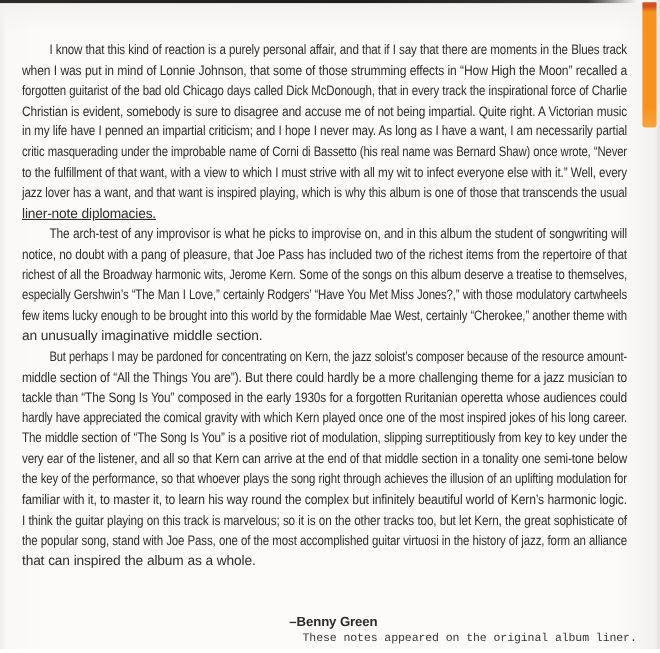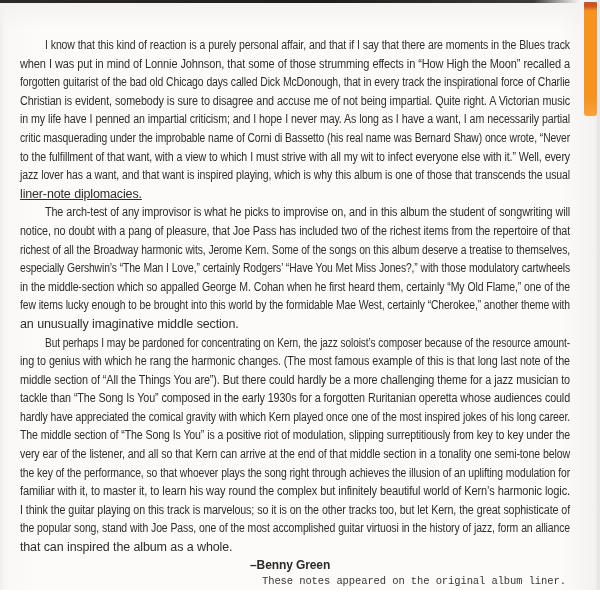--- a/index.html
+++ b/index.html
@@ -42,21 +42,21 @@
     white-space:nowrap;
     overflow:visible;
   }
   .text-line.indent{padding-left:25px;}
   .text-line > span{
     display:inline-block;
     transform-origin:0 60%;
     white-space:nowrap;
   }
   .attribution{
-    position:absolute;left:250px;top:556px;
+    position:absolute;left:263px;top:556px;
     color:#2a2a2a;
   }
   .author-credit{
     font-weight:bold;
     font-size:12px;
     line-height:18.6px;
     letter-spacing:-0.1px;
   }
   .footnote{
     font-size:10.5px;
@@ -84,25 +84,23 @@
       <div class="text-line"><span style="transform: scaleX(0.864695);">Christian is evident, somebody is sure to disagree and accuse me of not being impartial. Quite right. A Victorian music</span></div>
       <div class="text-line"><span style="transform: scaleX(0.85092);">in my life have I penned an impartial criticism; and I hope I never may. As long as I have a want, I am necessarily partial</span></div>
       <div class="text-line"><span style="transform: scaleX(0.823989);">critic masquerading under the improbable name of Corni di Bassetto (his real name was Bernard Shaw) once wrote, “Never</span></div>
       <div class="text-line"><span style="transform: scaleX(0.850365);">to the fulfillment of that want, with a view to which I must strive with all my wit to infect everyone else with it.” Well, every</span></div>
       <div class="text-line"><span style="transform: scaleX(0.842025);">jazz lover has a want, and that want is inspired playing, which is why this album is one of those that transcends the usual</span></div>
       <div class="text-line"><span style="transform: scaleX(1); text-decoration: underline;">liner-note diplomacies.</span></div>
       <div class="text-line indent"><span style="transform: scaleX(0.864642);">The arch-test of any improvisor is what he picks to improvise on, and in this album the student of songwriting will</span></div>
       <div class="text-line"><span style="transform: scaleX(0.859228);">notice, no doubt with a pang of pleasure, that Joe Pass has included two of the richest items from the repertoire of that</span></div>
       <div class="text-line"><span style="transform: scaleX(0.824916);">richest of all the Broadway harmonic wits, Jerome Kern. Some of the songs on this album deserve a treatise to themselves,</span></div>
       <div class="text-line"><span style="transform: scaleX(0.827301);">especially Gershwin’s “The Man I Love,” certainly Rodgers’ “Have You Met Miss Jones?,” with those modulatory cartwheels</span></div>
-      <div class="text-line"><span style="transform: scaleX(0.841884);">in the middle-section which so appalled George M. Cohan when he first heard them, certainly “My Old Flame,” one of the</span></div>
       <div class="text-line"><span style="transform: scaleX(0.828021);">few items lucky enough to be brought into this world by the formidable Mae West, certainly “Cherokee,” another theme with</span></div>
       <div class="text-line"><span style="transform: scaleX(1);">an unusually imaginative middle section.</span></div>
       <div class="text-line indent"><span style="transform: scaleX(0.80999);">But perhaps I may be pardoned for concentrating on Kern, the jazz soloist’s composer because of the resource amount-</span></div>
-      <div class="text-line"><span style="transform: scaleX(0.865014);">ing to genius with which he rang the harmonic changes. (The most famous example of this is that long last note of the</span></div>
       <div class="text-line"><span style="transform: scaleX(0.870576);">middle section of “All the Things You are”). But there could hardly be a more challenging theme for a jazz musician to</span></div>
       <div class="text-line"><span style="transform: scaleX(0.861858);">tackle than “The Song Is You” composed in the early 1930s for a forgotten Ruritanian operetta whose audiences could</span></div>
       <div class="text-line"><span style="transform: scaleX(0.833728);">hardly have appreciated the comical gravity with which Kern played once one of the most inspired jokes of his long career.</span></div>
       <div class="text-line"><span style="transform: scaleX(0.845463);">The middle section of “The Song Is You” is a positive riot of modulation, slipping surreptitiously from key to key under the</span></div>
       <div class="text-line"><span style="transform: scaleX(0.848459);">very ear of the listener, and all so that Kern can arrive at the end of that middle section in a tonality one semi-tone below</span></div>
       <div class="text-line"><span style="transform: scaleX(0.829876);">the key of the performance, so that whoever plays the song right through achieves the illusion of an uplifting modulation for</span></div>
       <div class="text-line"><span style="transform: scaleX(0.881675);">familiar with it, to master it, to learn his way round the complex but infinitely beautiful world of Kern’s harmonic logic.</span></div>
       <div class="text-line"><span style="transform: scaleX(0.855511);">I think the guitar playing on this track is marvelous; so it is on the other tracks too, but let Kern, the great sophisticate of</span></div>
       <div class="text-line"><span style="transform: scaleX(0.837397);">the popular song, stand with Joe Pass, one of the most accomplished guitar virtuosi in the history of jazz, form an alliance</span></div>
       <div class="text-line"><span style="transform: scaleX(1);">that can inspired the album as a whole.</span></div>

